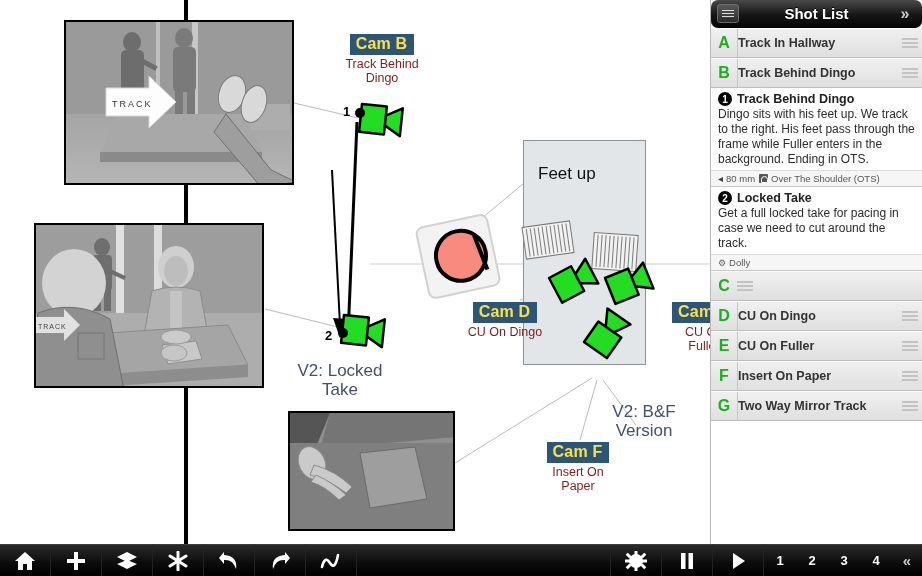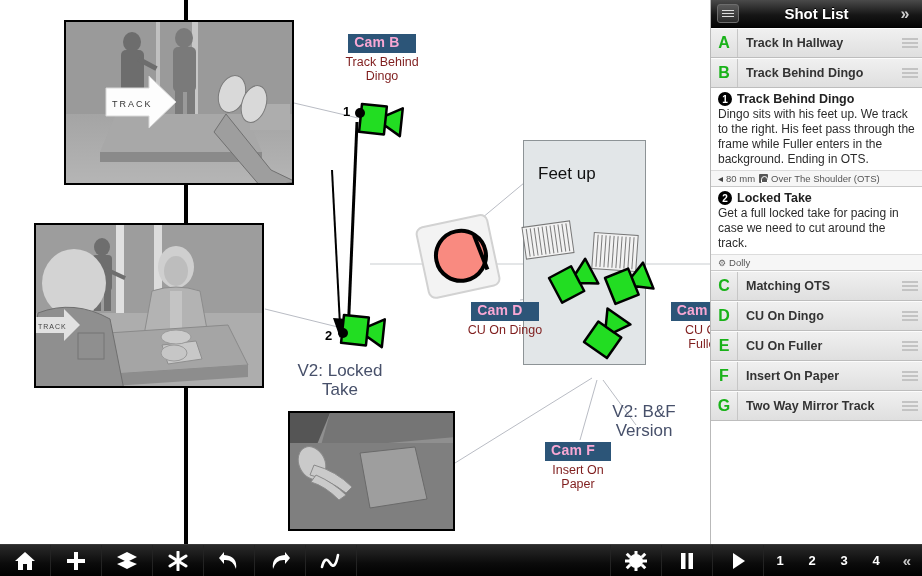--- a/index.html
+++ b/index.html
@@ -25,22 +25,22 @@
     position: absolute; width: 100%; text-align: center;
     font-size: 12px; color: #222; top: 100%; padding-top: 3px;
     white-space: nowrap;
   }
 
   .cam-label {
     position: absolute; text-align: center; line-height: 1.12;
     font-size: 12.5px; color: #4a5264; white-space: nowrap;
   }
   .cam-tag {
-    display: inline-block; background: #2c5578; color: #f9a8d4;
-    font-size: 14px; font-weight: bold; padding: 1px 16px 2px 6px;
+    display: inline-block; background: #2c5578; color: #fde047;
+    font-size: 16px; font-weight: bold; padding: 1px 7px 2px 6px;
     letter-spacing: .2px;
   }
   .cam-sub { margin-top: 2px; color: #7f1d1d; }
 
   .plain-label {
     position: absolute; text-align: center; line-height: 1.12;
     font-size: 17px; color: #47506a; white-space: nowrap;
   }
 
   .ptnum {
@@ -57,21 +57,21 @@
   
   #sidebar {
     position: absolute; right: 0; top: 0; width: 212px; height: 544px;
     background: #ffffff; border-left: 1px solid #b9b9b9;
     display: flex; flex-direction: column;
   }
   #sb-header {
     height: 28px; flex: 0 0 28px;
     background: linear-gradient(#4a4a4a, #161616 55%, #050505);
     display: flex; align-items: center; justify-content: space-between;
-    padding: 0 6px; border-bottom: 1px solid #000;
+    padding: 0 6px; border-bottom: 1px solid #000; border-radius: 7px;
   }
   #sb-title {
     flex: 1; text-align: center; color: #fff; font-size: 15px;
     font-weight: bold; text-shadow: 0 -1px 0 #000;
   }
   .hdr-btn {
     width: 22px; height: 19px; border: 1px solid #6d6d6d; border-radius: 3px;
     background: linear-gradient(#5a5a5a, #2a2a2a);
     display: flex; align-items: center; justify-content: center;
   }
@@ -86,21 +86,21 @@
     background: linear-gradient(#f0f0f0, #dfdfdf);
     border-bottom: 1px solid #bdbdbd;
     border-top: 1px solid #fcfcfc;
   }
   .shot-letter {
     width: 26px; text-align: center; color: #19b219; font-weight: bold;
     font-size: 16px; flex: 0 0 26px;
   }
   .shot-title {
     flex: 1; font-size: 12.5px; font-weight: bold; color: #333;
-    border-left: 1px solid #c6c6c6; padding-left: 8px; height: 100%;
+    border-left: 1px solid #c6c6c6; height: 100%;
     display: flex; align-items: center;
   }
   .grip { width: 20px; flex: 0 0 20px; padding-right: 4px; }
   .grip i { display: block; height: 1.5px; background: #c3c3c3; margin: 2.5px 0; }
 
   .detail {
     background: #fff; border-bottom: 1px solid #c9c9c9; padding: 4px 7px 0 7px;
   }
   .d-head {
     display: flex; align-items: center; gap: 5px;
@@ -442,21 +442,20 @@
         <div class="d-meta">
           <span class="mi">
             <span class="gearicon">⚙</span>
             <span>Dolly</span>
           </span>
         </div>
       </div>
 
       <div class="shot-row">
         <div class="shot-letter">C</div>
-        <div class="shot-title">Matching OTS</div>
         <div class="grip">
             <i></i>
             <i></i>
             <i></i>
           </div>
       </div>
       <div class="shot-row">
         <div class="shot-letter">D</div>
         <div class="shot-title">CU On Dingo</div>
         <div class="grip">

